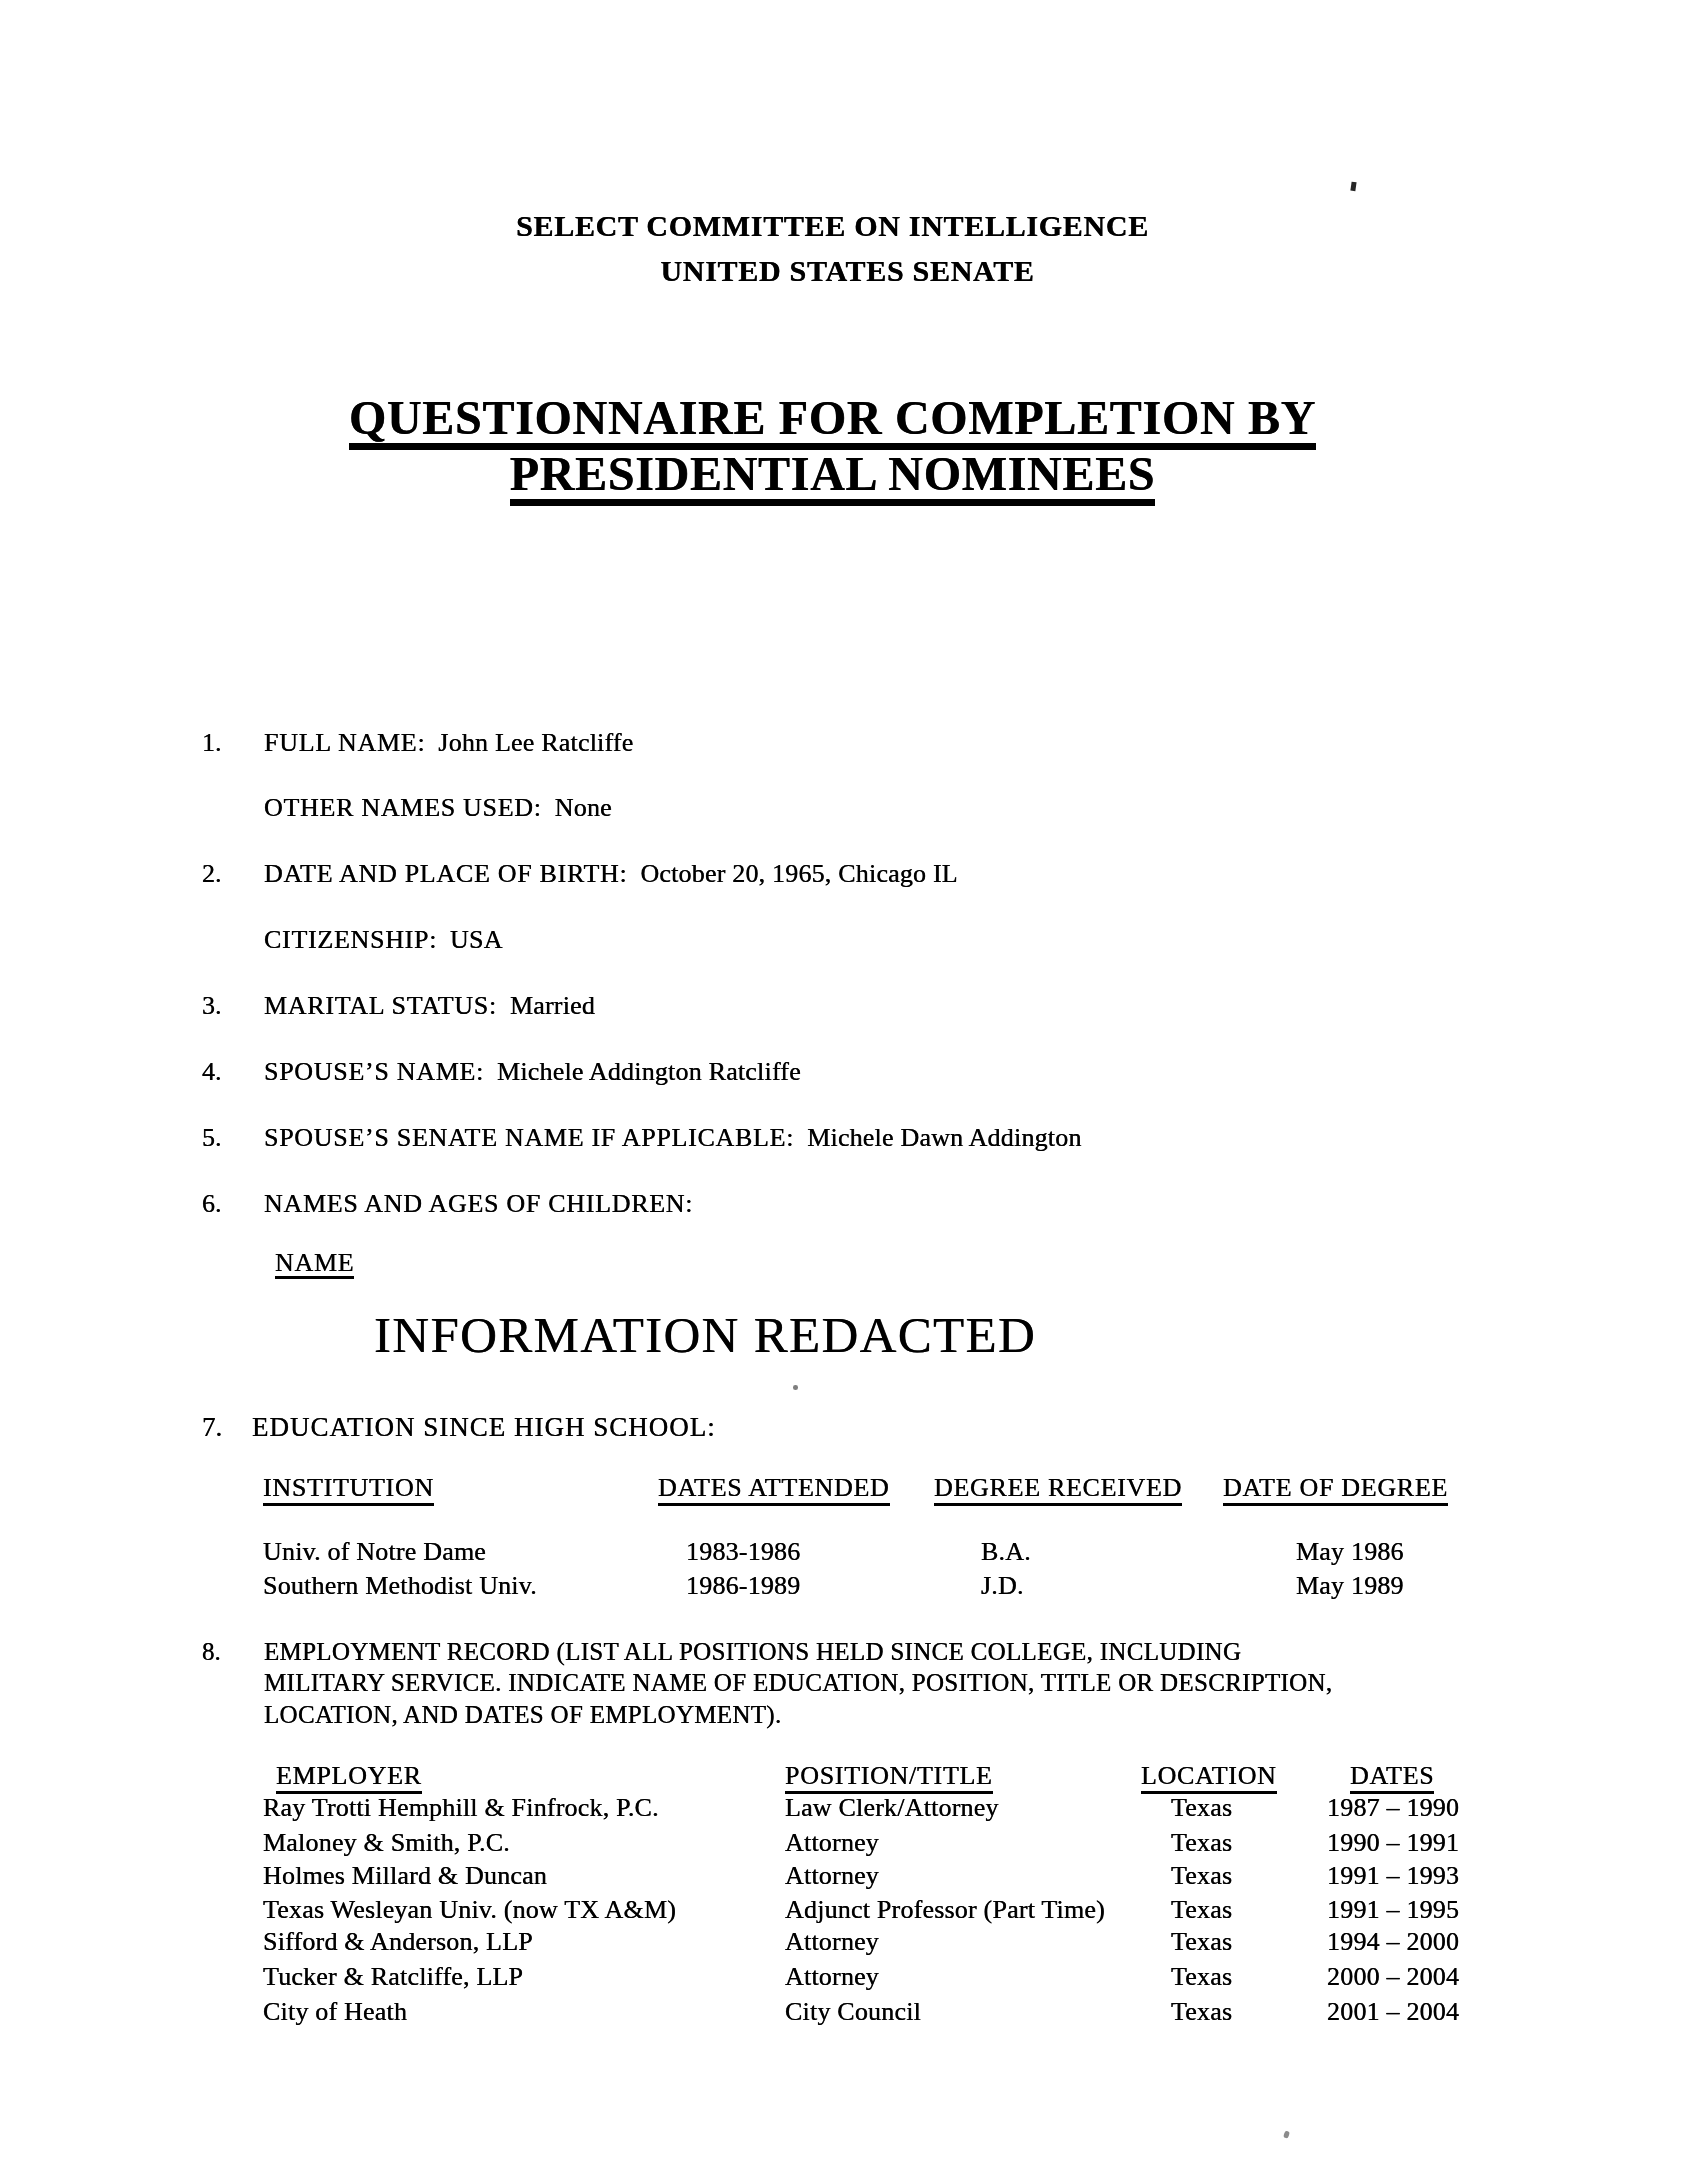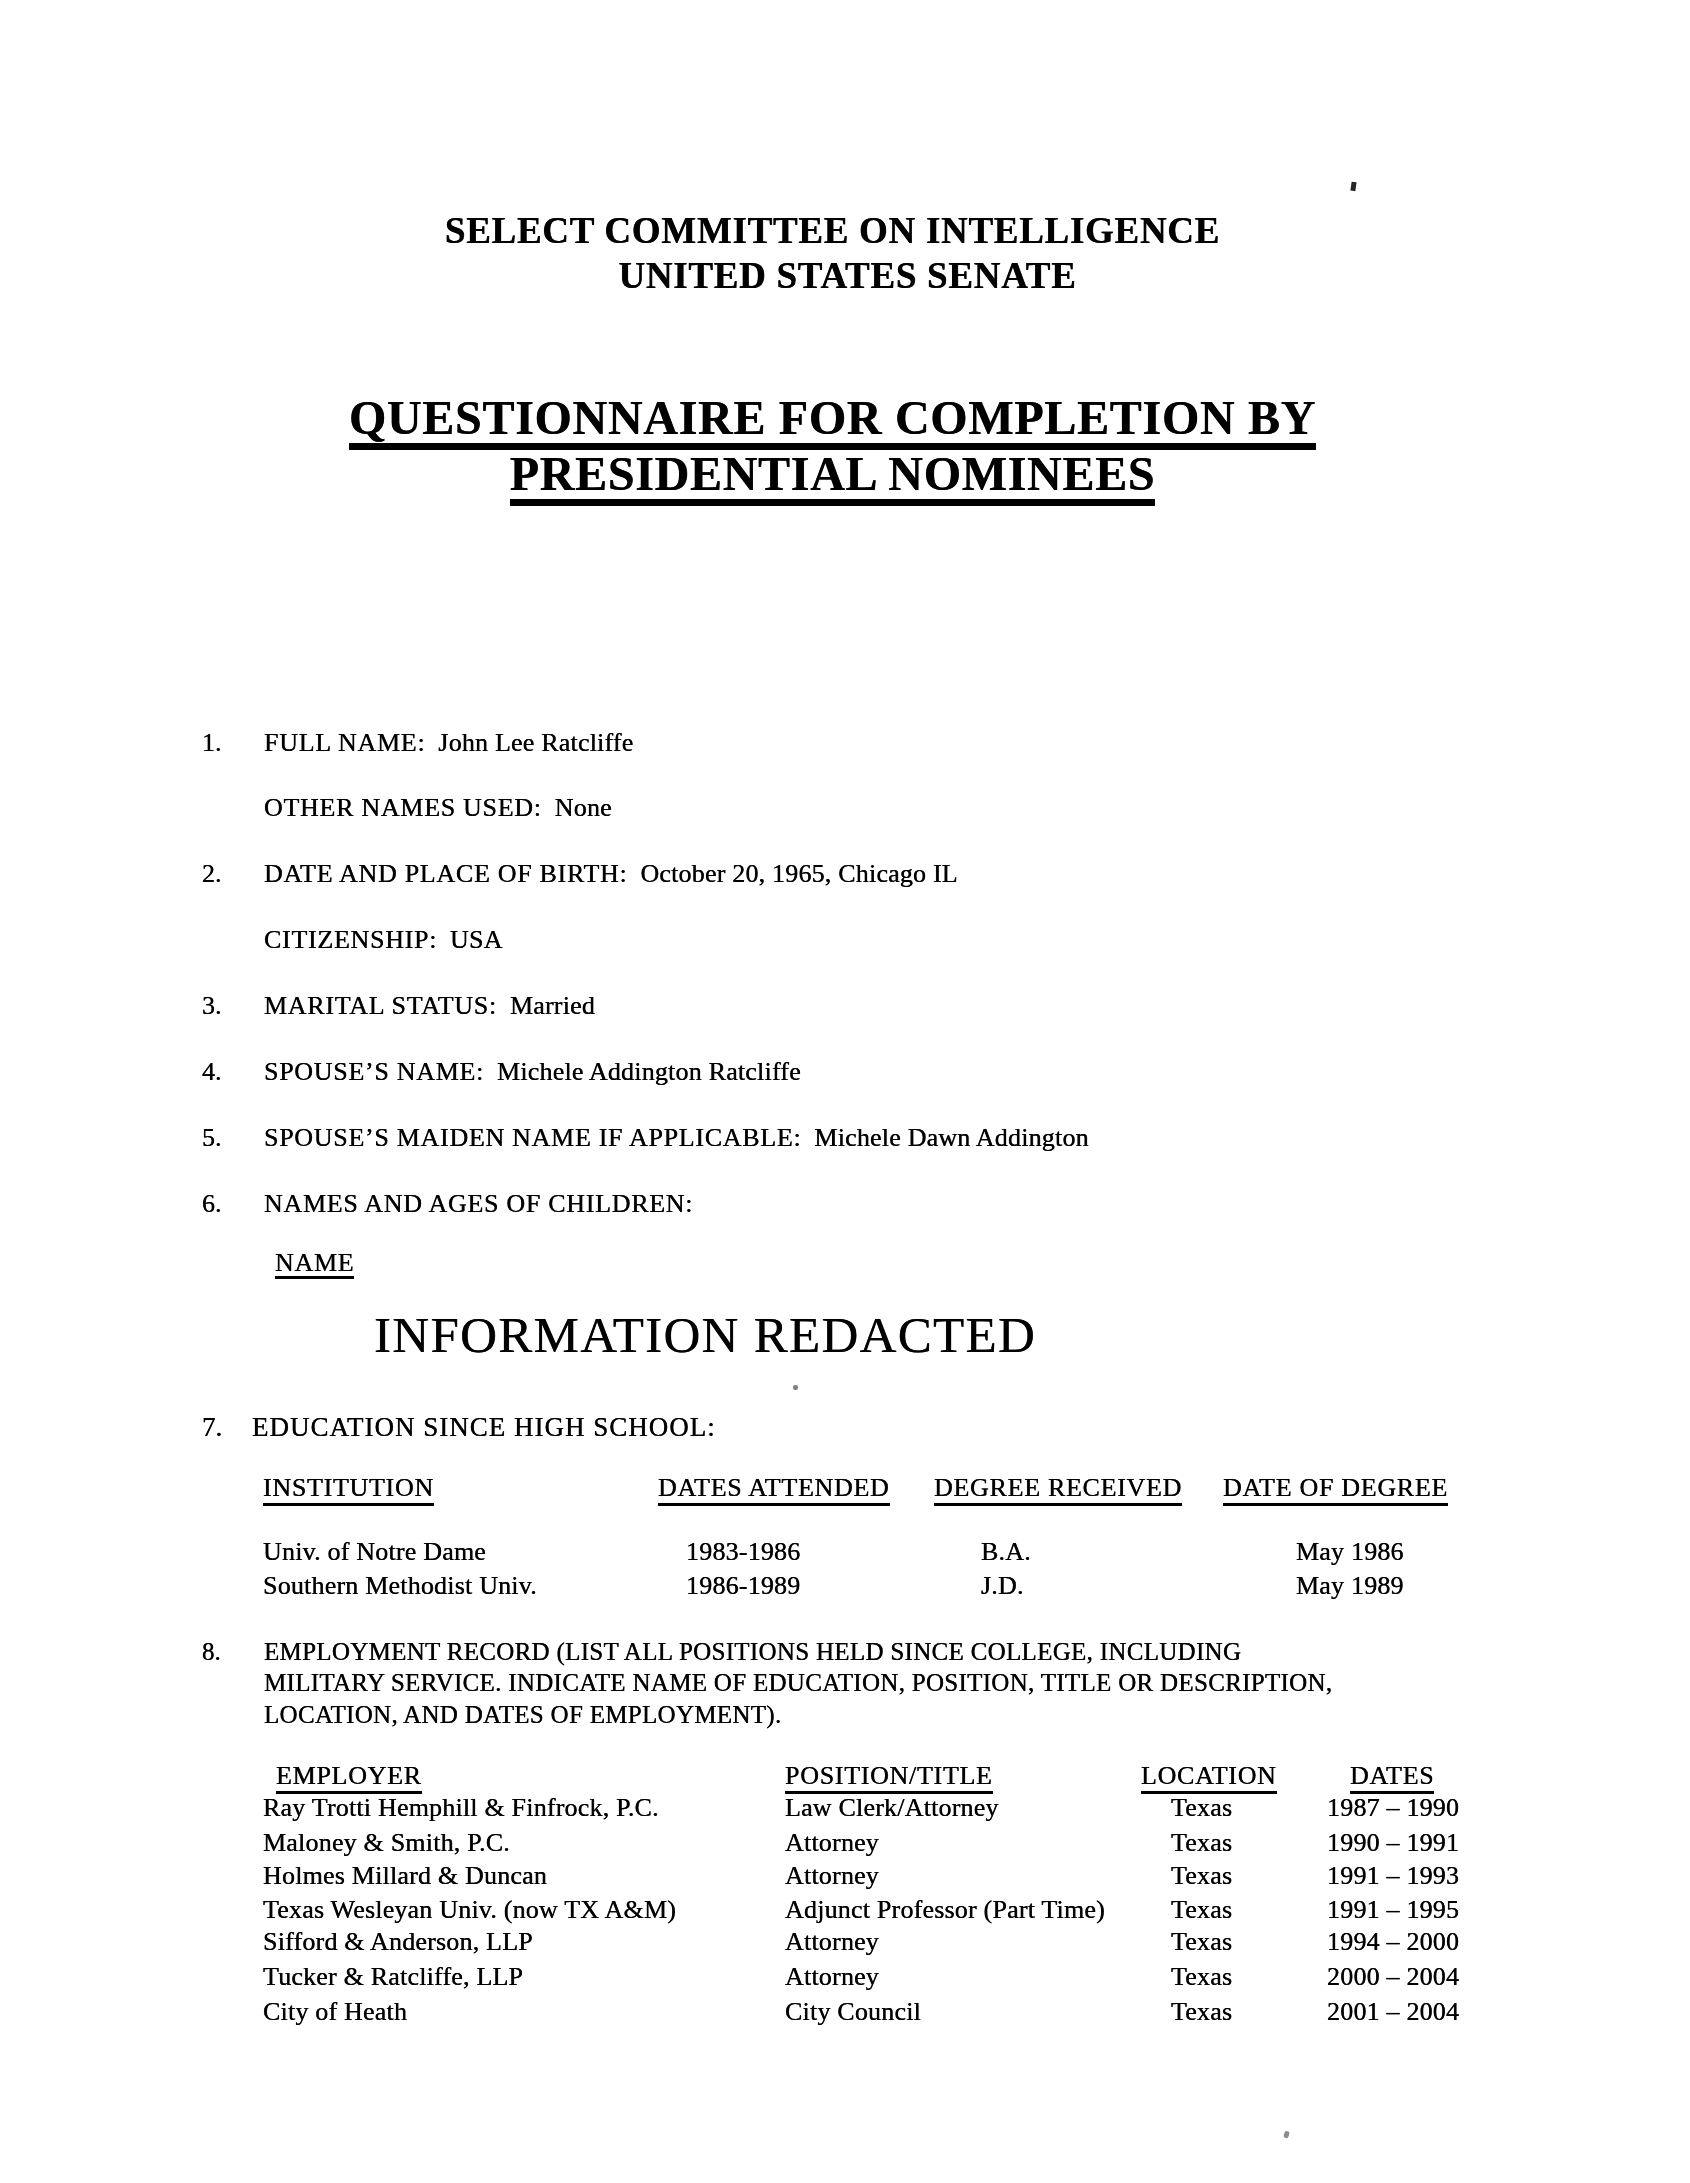--- a/index.html
+++ b/index.html
@@ -8,21 +8,21 @@
     width:1691px;
     height:2183px;
     background:#ffffff;
     font-family:"Liberation Serif","DejaVu Serif",serif;
     color:#000;
     overflow:hidden;
     text-shadow:0.3px 0 0 rgba(0,0,0,0.75), -0.2px 0 0 rgba(0,0,0,0.45);
   }
   .abs{position:absolute;white-space:nowrap;}
   .centerwrap{position:absolute;left:0;width:1665px;text-align:center;}
-  .hdr{font-size:37px;font-weight:bold;letter-spacing:0.7px;}
+  .hdr{font-size:30px;font-weight:bold;letter-spacing:0.7px;}
   .ttl{font-size:48px;font-weight:bold;letter-spacing:0.7px;}
   .ttl .u{display:inline-block;border-bottom:7.3px solid #000;line-height:1.05;text-align:right;}
   .parta{font-size:36px;font-weight:bold;letter-spacing:0.7px;}
   .parta .u{display:inline-block;border-bottom:8px solid #000;line-height:1.05;}
   .num{position:absolute;left:202px;font-size:26px;}
   .itext{position:absolute;left:264px;font-size:26px;white-space:nowrap;}
   .lab{letter-spacing:0.7px;}
   .val{margin-left:13px;letter-spacing:0.2px;}
   .name-col{position:absolute;left:275px;font-size:26px;}
   .name-col .u{display:inline-block;border-bottom:3.3px solid #000;line-height:1.05;letter-spacing:0.7px;}
@@ -74,21 +74,21 @@
     <span class="itext"><span class="lab">MARITAL STATUS:</span><span class="val">Married</span></span>
   </div>
 
   <div class="abs" style="top:1057px;left:0;width:100%;">
     <span class="num">4.</span>
     <span class="itext"><span class="lab">SPOUSE’S NAME:</span><span class="val">Michele Addington Ratcliffe</span></span>
   </div>
 
   <div class="abs" style="top:1123px;left:0;width:100%;">
     <span class="num">5.</span>
-    <span class="itext"><span class="lab">SPOUSE’S MAIDEN NAME IF APPLICABLE:</span><span class="val">Michele Dawn Addington</span></span>
+    <span class="itext"><span class="lab">SPOUSE’S SENATE NAME IF APPLICABLE:</span><span class="val">Michele Dawn Addington</span></span>
   </div>
 
   <div class="abs" style="top:1189px;left:0;width:100%;">
     <span class="num">6.</span>
     <span class="itext"><span class="lab">NAMES AND AGES OF CHILDREN:</span></span>
   </div>
 
   <div class="name-col" style="top:1248px;"><span class="u">NAME</span></div>
 
   <div class="redacted" style="top:1306px;">INFORMATION REDACTED</div>

